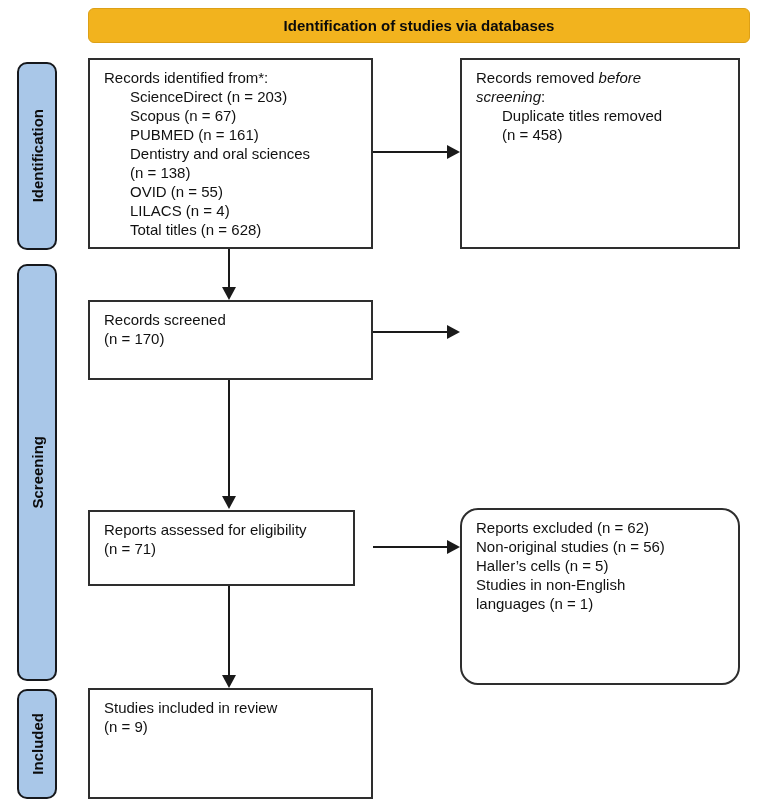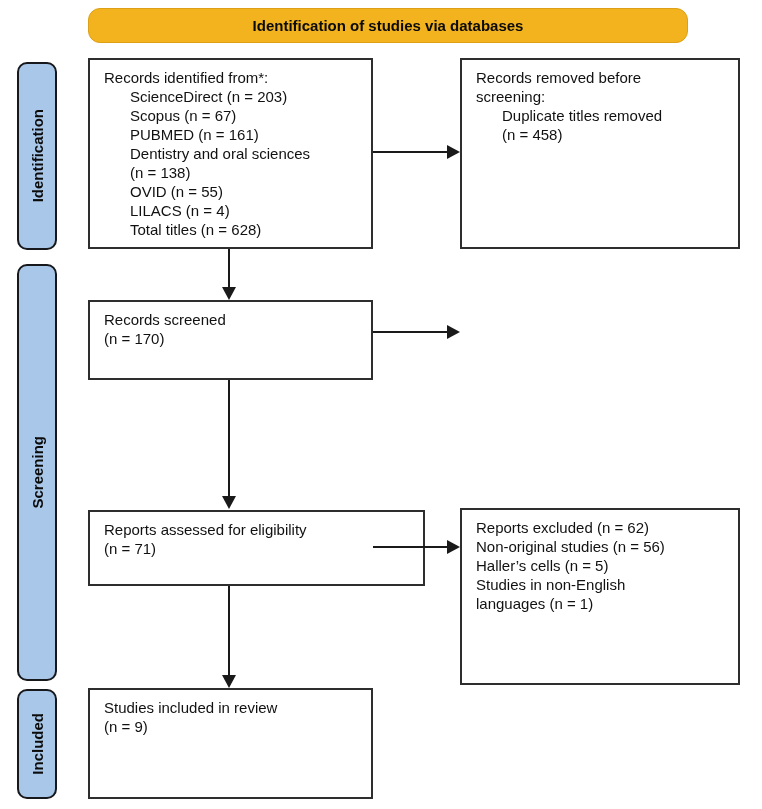--- a/index.html
+++ b/index.html
@@ -10,24 +10,24 @@
     background: #ffffff;
     font-family: "Liberation Sans", sans-serif;
     color: #111111;
     overflow: hidden;
   }
 
   
   .banner {
     position: absolute;
     left: 88px; top: 8px;
-    width: 600px; height: 35px;
+    width: 662px; height: 35px;
     background: var(--banner-bg, #F2B31E);
     border: 1px solid var(--banner-border, #DDA016);
-    border-radius: 12px;
+    border-radius: 6px;
     display: flex; align-items: center; justify-content: center;
     font-weight: bold; font-size: 15px; color: #0b0b0b;
     box-sizing: border-box;
   }
 
   
   .stage {
     position: absolute;
     left: 17px; width: 40px;
     background: var(--stage-bg, #A9C7E8);
@@ -51,28 +51,28 @@
     position: absolute;
     background: #ffffff;
     border: 2px solid #2e2e2e;
     box-sizing: border-box;
     display: flex; align-items: flex-start;
     font-size: 15px; line-height: 19px;
   }
   .fbox .content { padding: 8px 10px 8px 14px; width: 100%; }
   .line { white-space: nowrap; }
   .line.indent { padding-left: 26px; }
-  .it { }
+  .it { font-style: italic; }
 
   .box-records-identified { left: 88px; top: 58px;  width: 285px; height: 191px; }
   .box-records-removed    { left: 460px; top: 58px; width: 280px; height: 191px; }
   .box-records-screened   { left: 88px; top: 300px; width: 285px; height: 80px; }
   .box-papers-no-fulltext { left: 460px; top: 300px; width: 280px; height: 80px; }
-  .box-reports-assessed   { left: 88px; top: 510px; width: 337px; height: 76px; }
-  .box-reports-excluded   { left: 460px; top: 508px; width: 280px; height: 177px; }
+  .box-reports-assessed   { left: 88px; top: 510px; width: 267px; height: 76px; }
+  .box-reports-excluded   { left: 460px; top: 508px; width: 280px; height: 177px; border-radius: 18px; }
   .box-studies-included   { left: 88px; top: 688px; width: 285px; height: 111px; }
 
   
   .hline { position: absolute; height: 2px; background: var(--arrow, #1a1a1a); }
   .vline { position: absolute; width: 2px; background: var(--arrow, #1a1a1a); }
   .head-right {
     position: absolute; width: 0; height: 0;
     border-top: 7px solid transparent; border-bottom: 7px solid transparent;
     border-left: 13px solid var(--arrow, #1a1a1a);
   }

